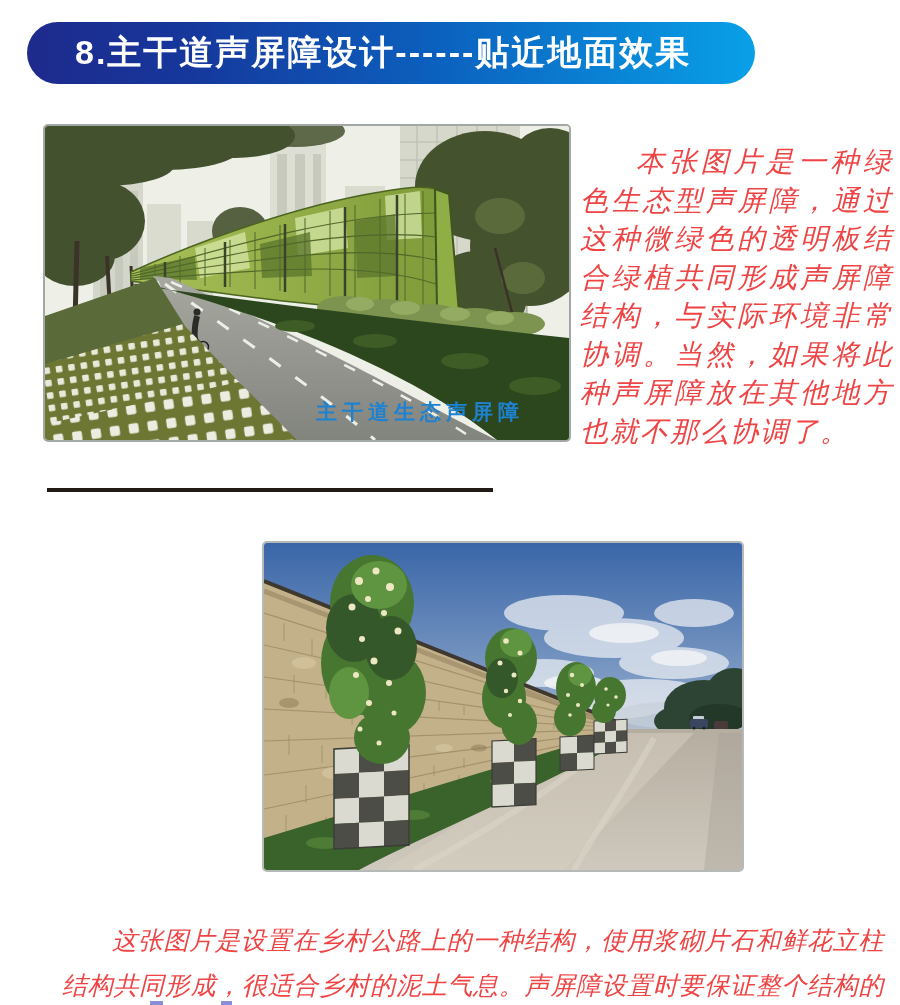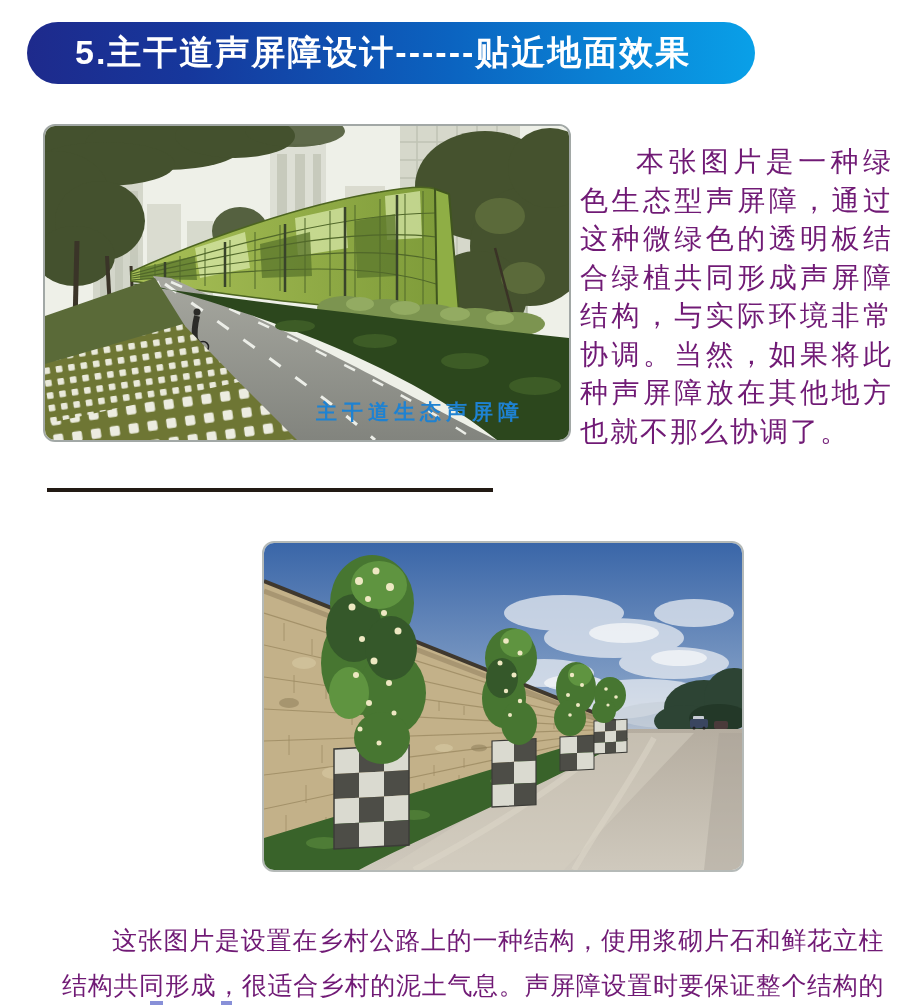--- a/index.html
+++ b/index.html
@@ -12,31 +12,31 @@
     position:absolute; left:27px; top:22px; width:728px; height:62px;
     border-radius:31px;
     background:linear-gradient(90deg,#1e2a8c 0%, #16379c 22%, #0b63c0 58%, #09a0e8 100%);
     display:flex; align-items:center; box-sizing:border-box; padding-left:48px;
   }
   .banner-title {
     color:#ffffff; font-size:34px; font-weight:bold; letter-spacing:2px;
     white-space:nowrap;
   }
   
-  .figure { position:absolute; border-radius:12px; overflow:hidden; }
+  .figure { position:absolute; border-radius:5px; overflow:hidden; }
   .fig1 { left:43px; top:124px; width:524px; height:314px; border:2px solid #a2a8a6; }
   .fig2 { left:262px; top:541px; width:478px; height:327px; border:2px solid #b5bab8; }
   .figure svg { display:block; width:100%; height:100%; }
   .photo-caption {
     position:absolute; color:#1e82d2; font-weight:600; white-space:nowrap;
   }
   .cap1 { right:45px; bottom:14px; font-size:21px; letter-spacing:5px; }
   .cap2 { right:16px; bottom:18px; font-size:22px; letter-spacing:3px; }
   
-  .para { color:#701a75; text-align:justify; text-indent:2em; }
+  .para { color:#ef4444; text-align:justify; text-indent:2em;font-style:italic; }
   .para-intro {
     position:absolute; left:580px; top:115px; width:313px;
     font-size:28px; line-height:38.5px; letter-spacing:2px;
   }
   .para-bottom {
     position:absolute; left:62px; top:893px; width:822px;
     font-size:25px; line-height:45px; letter-spacing:0.5px;
   }
   
   .divider {
@@ -47,21 +47,21 @@
   .cutmark { position:absolute; height:4px; background:#8890d8; top:1001px; }
   .cutmark.m1 { left:150px; width:13px; }
   .cutmark.m2 { left:221px; width:11px; }
 </style>
 </head>
 <body>
 
 <div class="page">
 
   <div class="banner">
-    <span class="banner-title">5.主干道声屏障设计------贴近地面效果</span>
+    <span class="banner-title">8.主干道声屏障设计------贴近地面效果</span>
   </div>
 
   <div class="figure fig1">
     <svg viewBox="0 0 524 314" preserveAspectRatio="none">
       <defs>
         <linearGradient id="barrierGrad" x1="0" y1="0" x2="1" y2="0">
           <stop offset="0" stop-color="#a9c057"></stop>
             <stop offset="1" stop-color="#7f9c3a"></stop>
         </linearGradient>
         <linearGradient id="roadGrad1" x1="0" y1="0" x2="0" y2="1">

